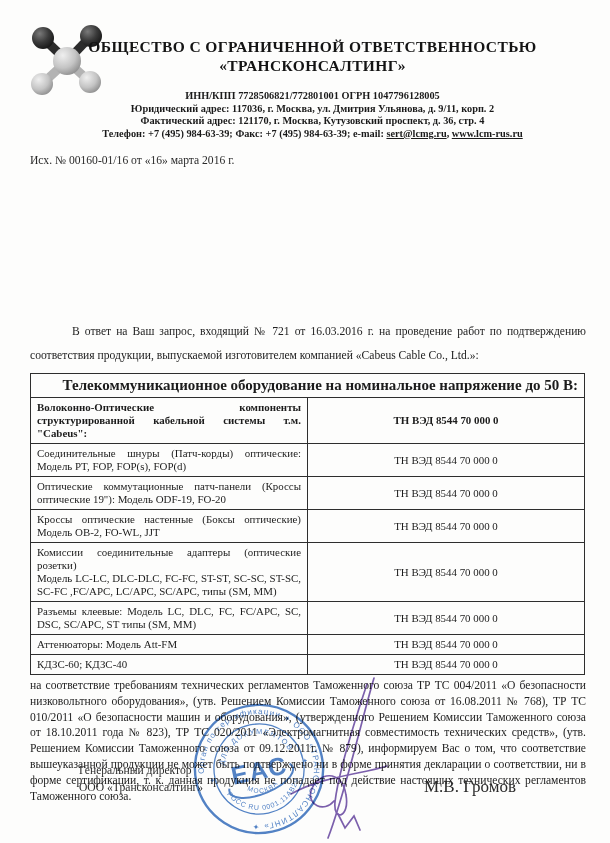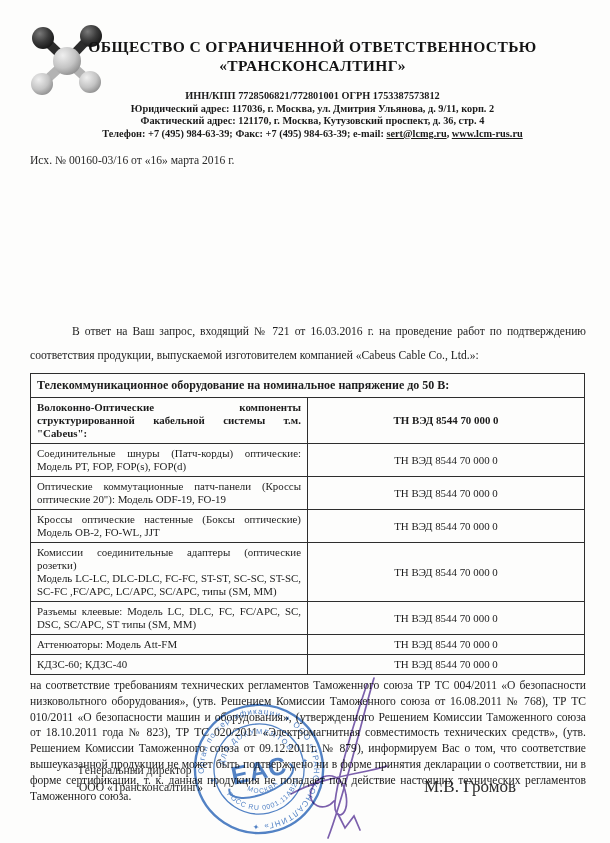--- a/index.html
+++ b/index.html
@@ -25,21 +25,21 @@
     margin:0 0 5px 0;font-size:11.6px;line-height:24px;
     text-align:justify;text-indent:42px;color:#222;
   }
   table.products{
     border-collapse:collapse;width:555px;table-layout:fixed;
     font-size:10.9px;line-height:13px;color:#1c1c1c;
   }
   table.products td,table.products th{
     border:1.2px solid #2e2e2e;padding:3px 6px;vertical-align:middle;
   }
-  th.tbl-head{font-size:12px;font-weight:bold;text-align:left;height:17px;}
+  th.tbl-head{font-size:15px;font-weight:bold;text-align:right;height:17px;}
   td.desc{width:360px;text-align:justify;white-space:pre-line;}
   td.code{width:169px;text-align:center;}
   tr.bold-row td{font-weight:bold;}
   tr.r1 td{height:30px;} tr.r2 td,tr.r3 td,tr.r4 td{height:26px;}
   tr.r5 td{height:39px;} tr.r6 td{height:26px;}
   tr.r7 td,tr.r8 td{height:11px;}
   .conclusion{
     margin:3px 0 0 0;font-size:11.6px;line-height:15.8px;
     text-align:justify;color:#222;
   }
@@ -78,46 +78,46 @@
     <circle cx="65" cy="11" r="11" fill="url(#gDark)"></circle>
     <circle cx="16" cy="59" r="11" fill="url(#gLight)"></circle>
     <circle cx="64" cy="57" r="11" fill="url(#gLight)"></circle>
   </svg>
 
   <div class="head-titles">
     <div class="t1">ОБЩЕСТВО С ОГРАНИЧЕННОЙ ОТВЕТСТВЕННОСТЬЮ</div>
     <div class="t2">«ТРАНСКОНСАЛТИНГ»</div>
   </div>
   <div class="head-info">
-    <div>ИНН/КПП 7728506821/772801001 ОГРН 1753387573812</div>
+    <div>ИНН/КПП 7728506821/772801001 ОГРН 1047796128005</div>
     <div>Юридический адрес: 117036, г. Москва, ул. Дмитрия Ульянова, д. 9/11, корп. 2</div>
     <div>Фактический адрес: 121170, г. Москва, Кутузовский проспект, д. 36, стр. 4</div>
     <div><span>Телефон: +7 (495) 984-63-39; Факс: +7 (495) 984-63-39; e-mail: </span><a href="#">sert@lcmg.ru</a><span>, </span><a href="#">www.lcm-rus.ru</a></div>
   </div>
 
-  <div class="ref-line">Исх. № 00160-03/16 от «16» марта 2016 г.</div>
+  <div class="ref-line">Исх. № 00160-01/16 от «16» марта 2016 г.</div>
 
   <div class="main">
     <p class="intro">В ответ на Ваш запрос, входящий № 721 от 16.03.2016 г. на проведение работ по подтверждению соответствия продукции, выпускаемой изготовителем компанией  «Cabeus Cable Co., Ltd.»:</p>
 
     <table class="products">
       <tbody>
           <tr>
         <th class="tbl-head" colspan="2">Телекоммуникационное оборудование на номинальное напряжение до 50 В:</th>
       </tr>
       <tr class="bold-row r1">
         <td class="desc">Волоконно-Оптические компоненты структурированной кабельной системы т.м. "Cabeus":</td>
         <td class="code">ТН ВЭД 8544 70 000 0</td>
       </tr>
       <tr class="r2">
         <td class="desc">Соединительные шнуры (Патч-корды) оптические: Модель PT, FOP, FOP(s), FOP(d)</td>
         <td class="code">ТН ВЭД 8544 70 000 0</td>
       </tr>
       <tr class="r3">
-        <td class="desc">Оптические коммутационные патч-панели (Кроссы оптические 20"): Модель ODF-19, FO-19</td>
+        <td class="desc">Оптические коммутационные патч-панели (Кроссы оптические 19"): Модель ODF-19, FO-20</td>
         <td class="code">ТН ВЭД 8544 70 000 0</td>
       </tr>
       <tr class="r4">
         <td class="desc">Кроссы оптические настенные (Боксы оптические) Модель OB-2, FO-WL, JJT</td>
         <td class="code">ТН ВЭД 8544 70 000 0</td>
       </tr>
       <tr class="r5">
         <td class="desc">Комиссии соединительные адаптеры (оптические розетки)
 Модель LC-LC, DLC-DLC, FC-FC, ST-ST, SC-SC, ST-SC, SC-FC ,FC/APC, LC/APC, SC/APC, типы (SM, MM)</td>
         <td class="code">ТН ВЭД 8544 70 000 0</td>

